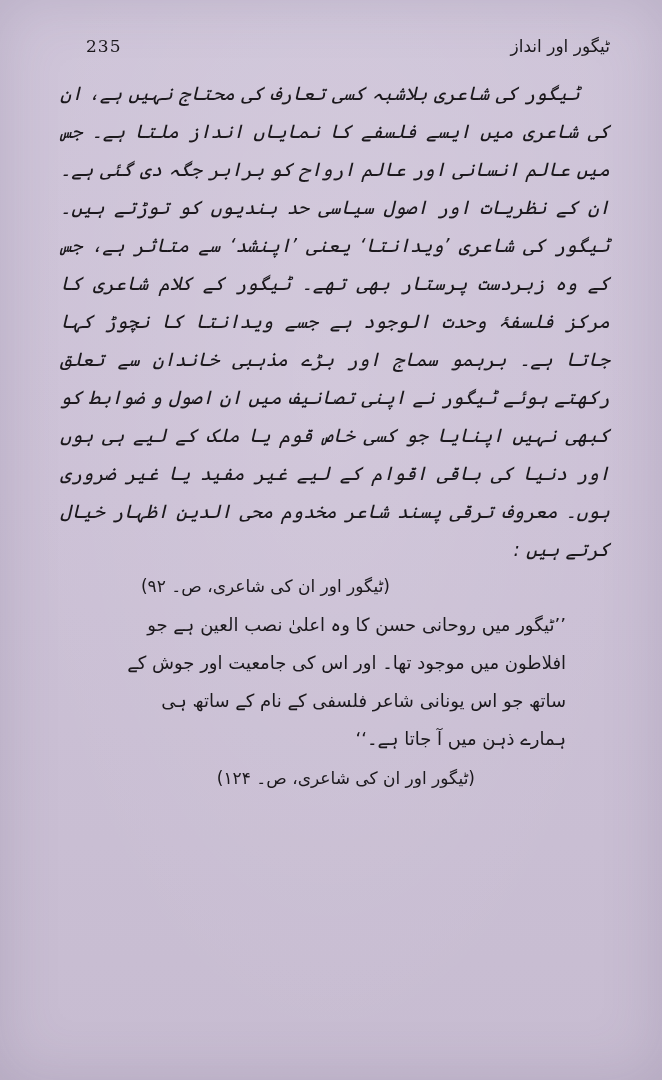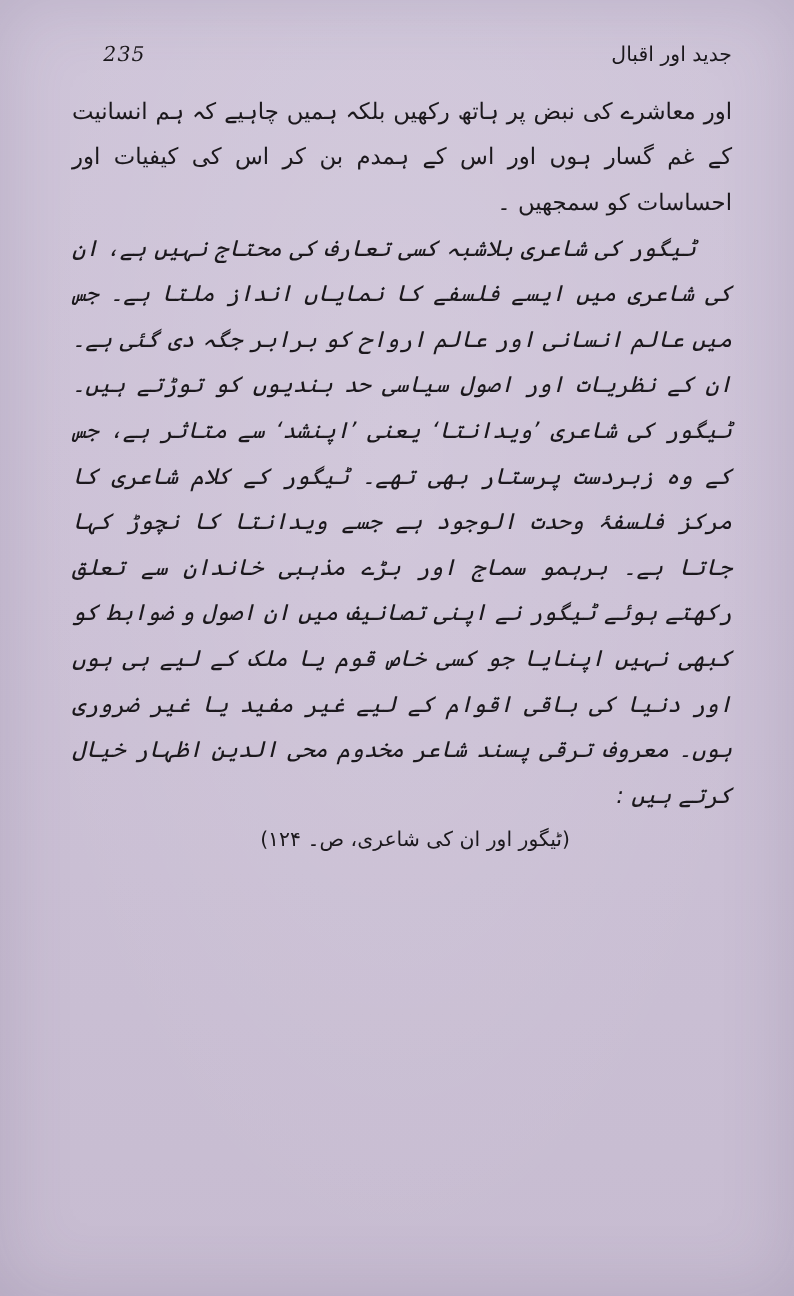--- a/index.html
+++ b/index.html
@@ -31,21 +31,21 @@
 
   .header {
     direction: ltr;
     display: flex;
     justify-content: space-between;
     align-items: baseline;
     font-size: 17px;
     padding-left: 26px;
     margin-bottom: 18px;
   }
-  .page-number { letter-spacing: 1px; font-family: "DejaVu Serif", serif; font-style: italic; }
+  .page-number { letter-spacing: 1px; font-family: "DejaVu Serif", serif; }
   .book-title { font-size: 17px; }
 
   .text-block { direction: rtl; }
 
   .para {
     margin: 0;
     font-size: 19px;
     line-height: 38px;
     text-align: justify;
     text-justify: inter-word;
@@ -75,29 +75,30 @@
     letter-spacing: 0.5px;
   }
 </style>
 </head>
 <body>
 
 <div class="page">
 
   <div class="header">
     <span class="page-number">235</span>
-    <span class="book-title">جدید اور اقبال</span>
+    <span class="book-title">ٹیگور اور انداز</span>
   </div>
 
   <div class="text-block">
 
-    <p class="para">اور معاشرے کی نبض پر ہاتھ رکھیں بلکہ ہمیں چاہیے کہ ہم انسانیت کے غم گسار ہوں اور اس کے ہمدم بن کر اس کی کیفیات اور احساسات کو سمجھیں ۔</p>
 
     <p class="para indent">ٹیگور کی شاعری بلاشبہ کسی تعارف کی محتاج نہیں ہے، ان کی شاعری میں ایسے فلسفے کا نمایاں انداز ملتا ہے۔ جس میں عالم انسانی اور عالم ارواح کو برابر جگہ دی گئی ہے۔ ان کے نظریات اور اصول سیاسی حد بندیوں کو توڑتے ہیں۔ ٹیگور کی شاعری ’ویدانتا‘ یعنی ’اپنشد‘ سے متاثر ہے، جس کے وہ زبردست پرستار بھی تھے۔ ٹیگور کے کلام شاعری کا مرکز فلسفۂ وحدت الوجود ہے جسے ویدانتا کا نچوڑ کہا جاتا ہے۔ برہمو سماج اور بڑے مذہبی خاندان سے تعلق رکھتے ہوئے ٹیگور نے اپنی تصانیف میں ان اصول و ضوابط کو کبھی نہیں اپنایا جو کسی خاص قوم یا ملک کے لیے ہی ہوں اور دنیا کی باقی اقوام کے لیے غیر مفید یا غیر ضروری ہوں۔ معروف ترقی پسند شاعر مخدوم محی الدین اظہار خیال کرتے ہیں :</p>
 
 
+    <div class="citation citation-1">(ٹیگور اور ان کی شاعری، ص۔ ۹۲)</div>
 
 
+    <div class="quote">’’ٹیگور میں روحانی حسن کا وہ اعلیٰ نصب العین ہے جو افلاطون میں موجود تھا۔ اور اس کی جامعیت اور جوش کے ساتھ جو اس یونانی شاعر فلسفی کے نام کے ساتھ ہی ہمارے ذہن میں آ جاتا ہے۔‘‘</div>
 
     <div class="citation citation-2">(ٹیگور اور ان کی شاعری، ص۔ ۱۲۴)</div>
 
   </div>
 </div>
 
 </body></html>

